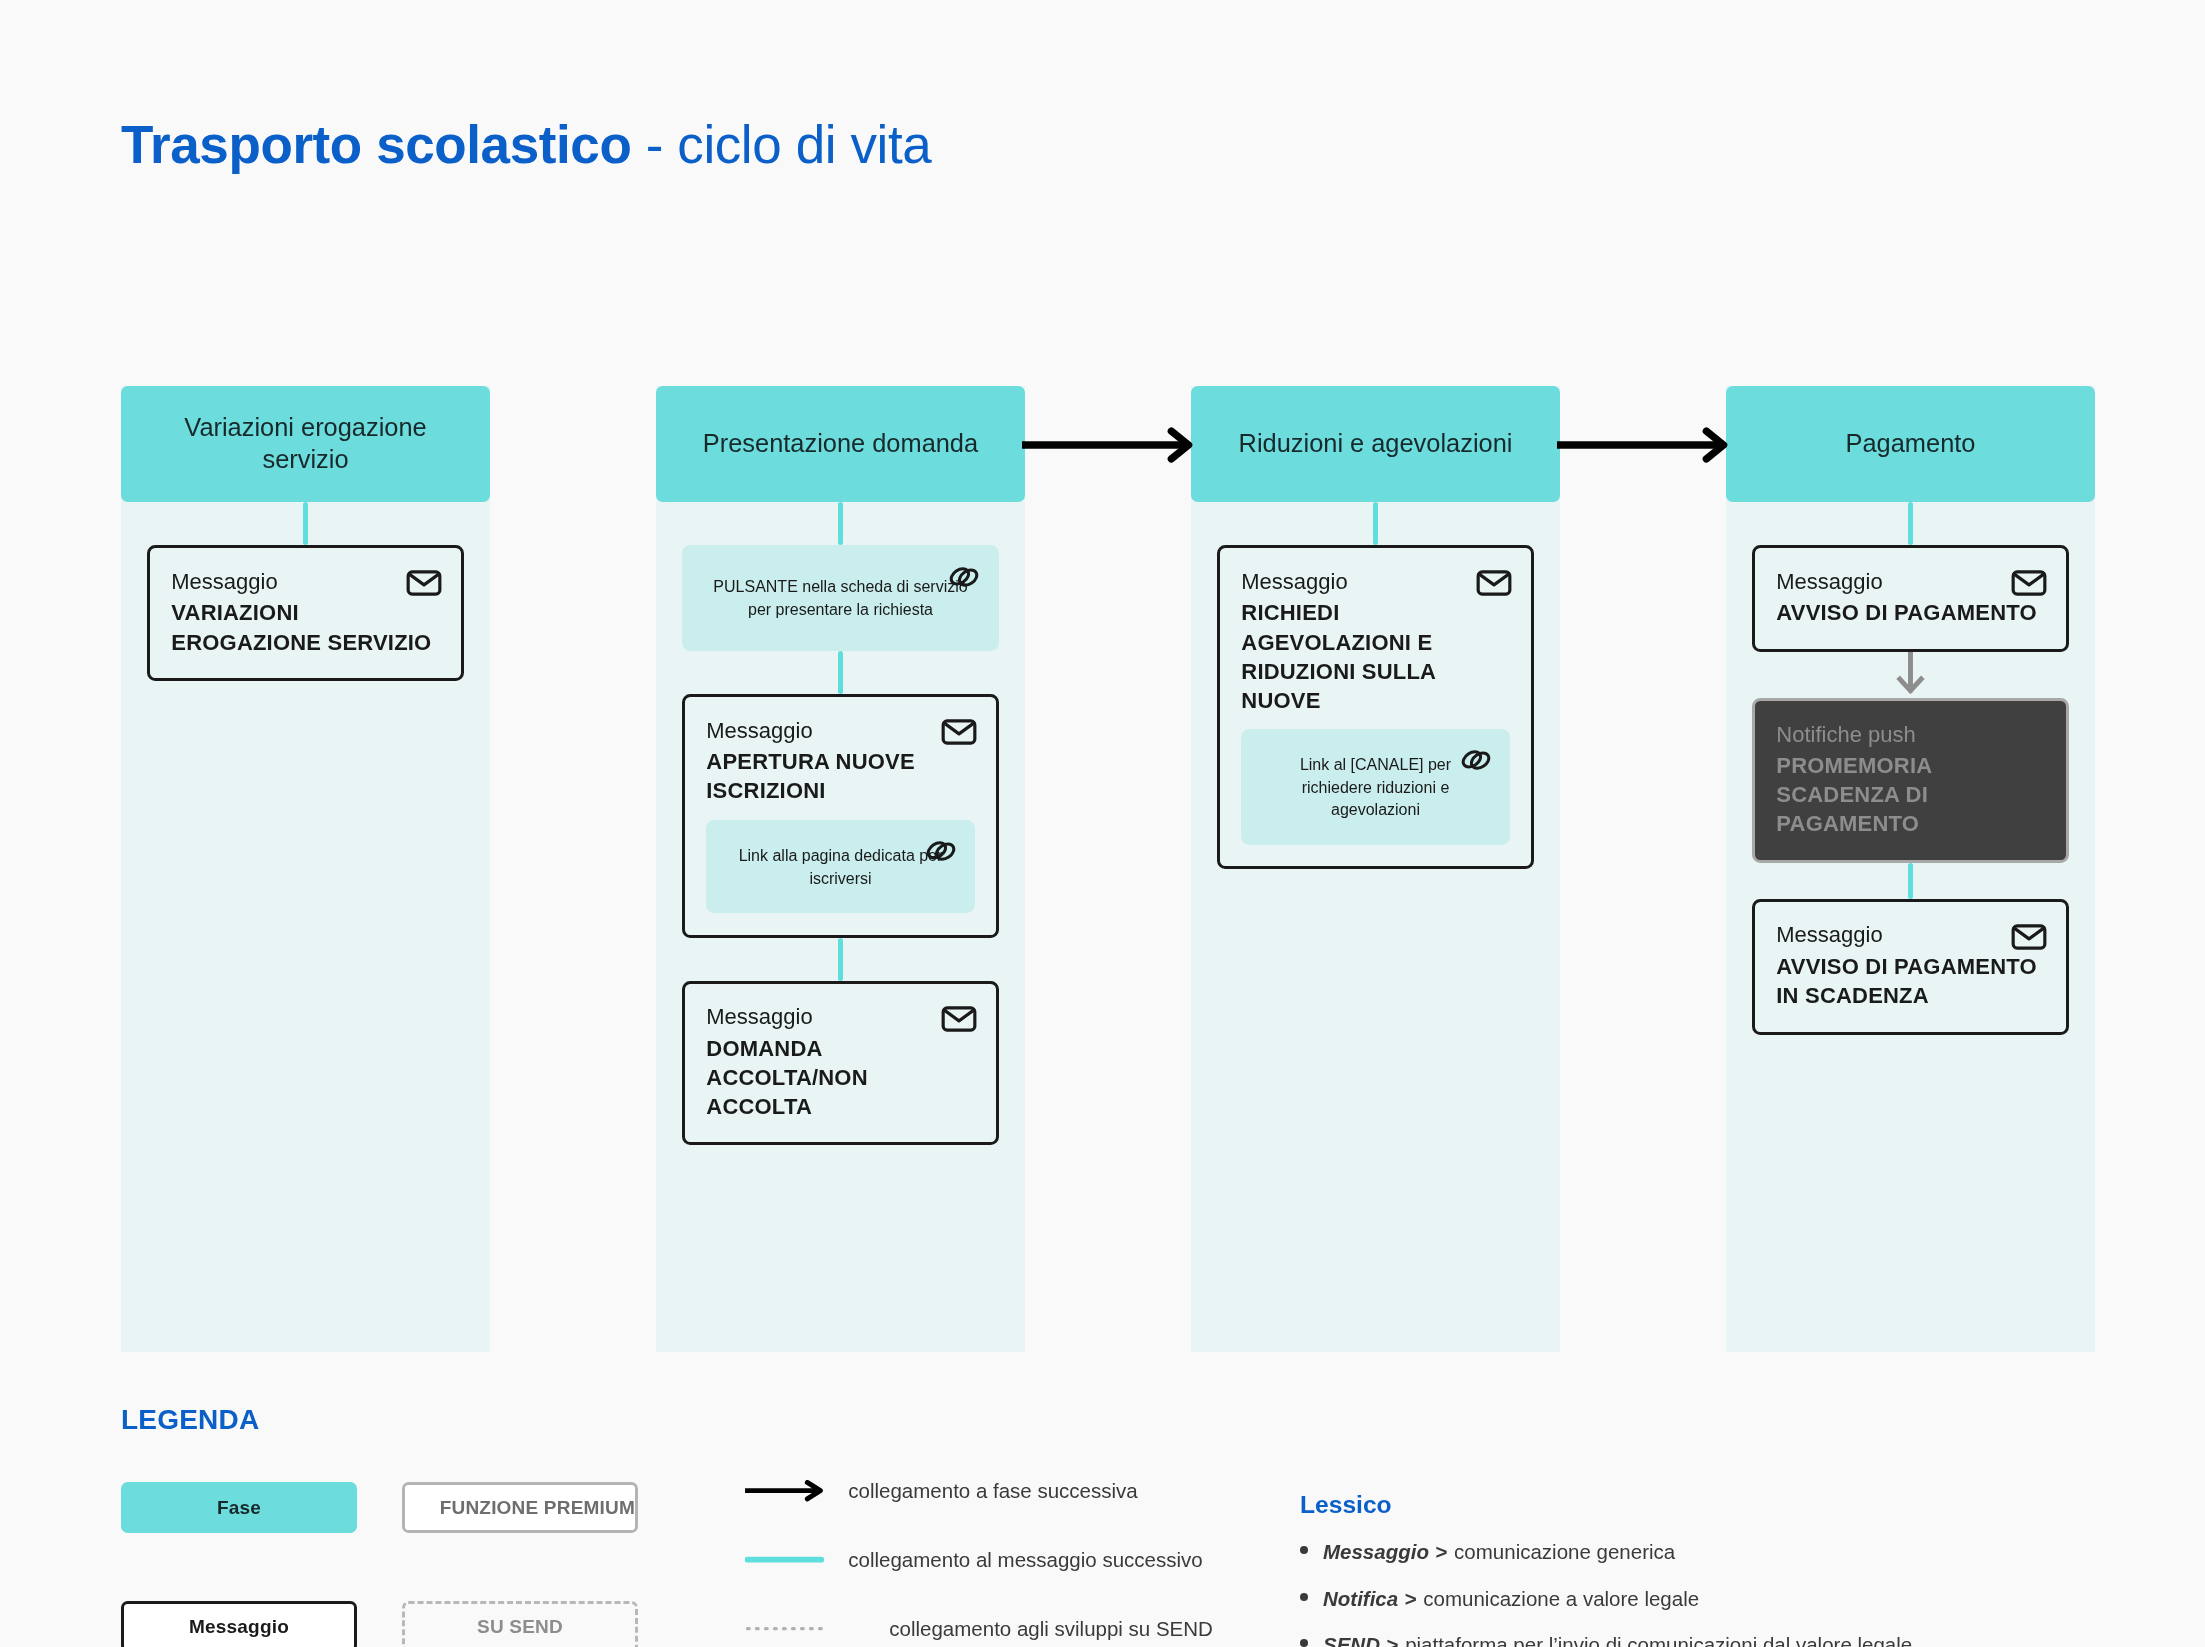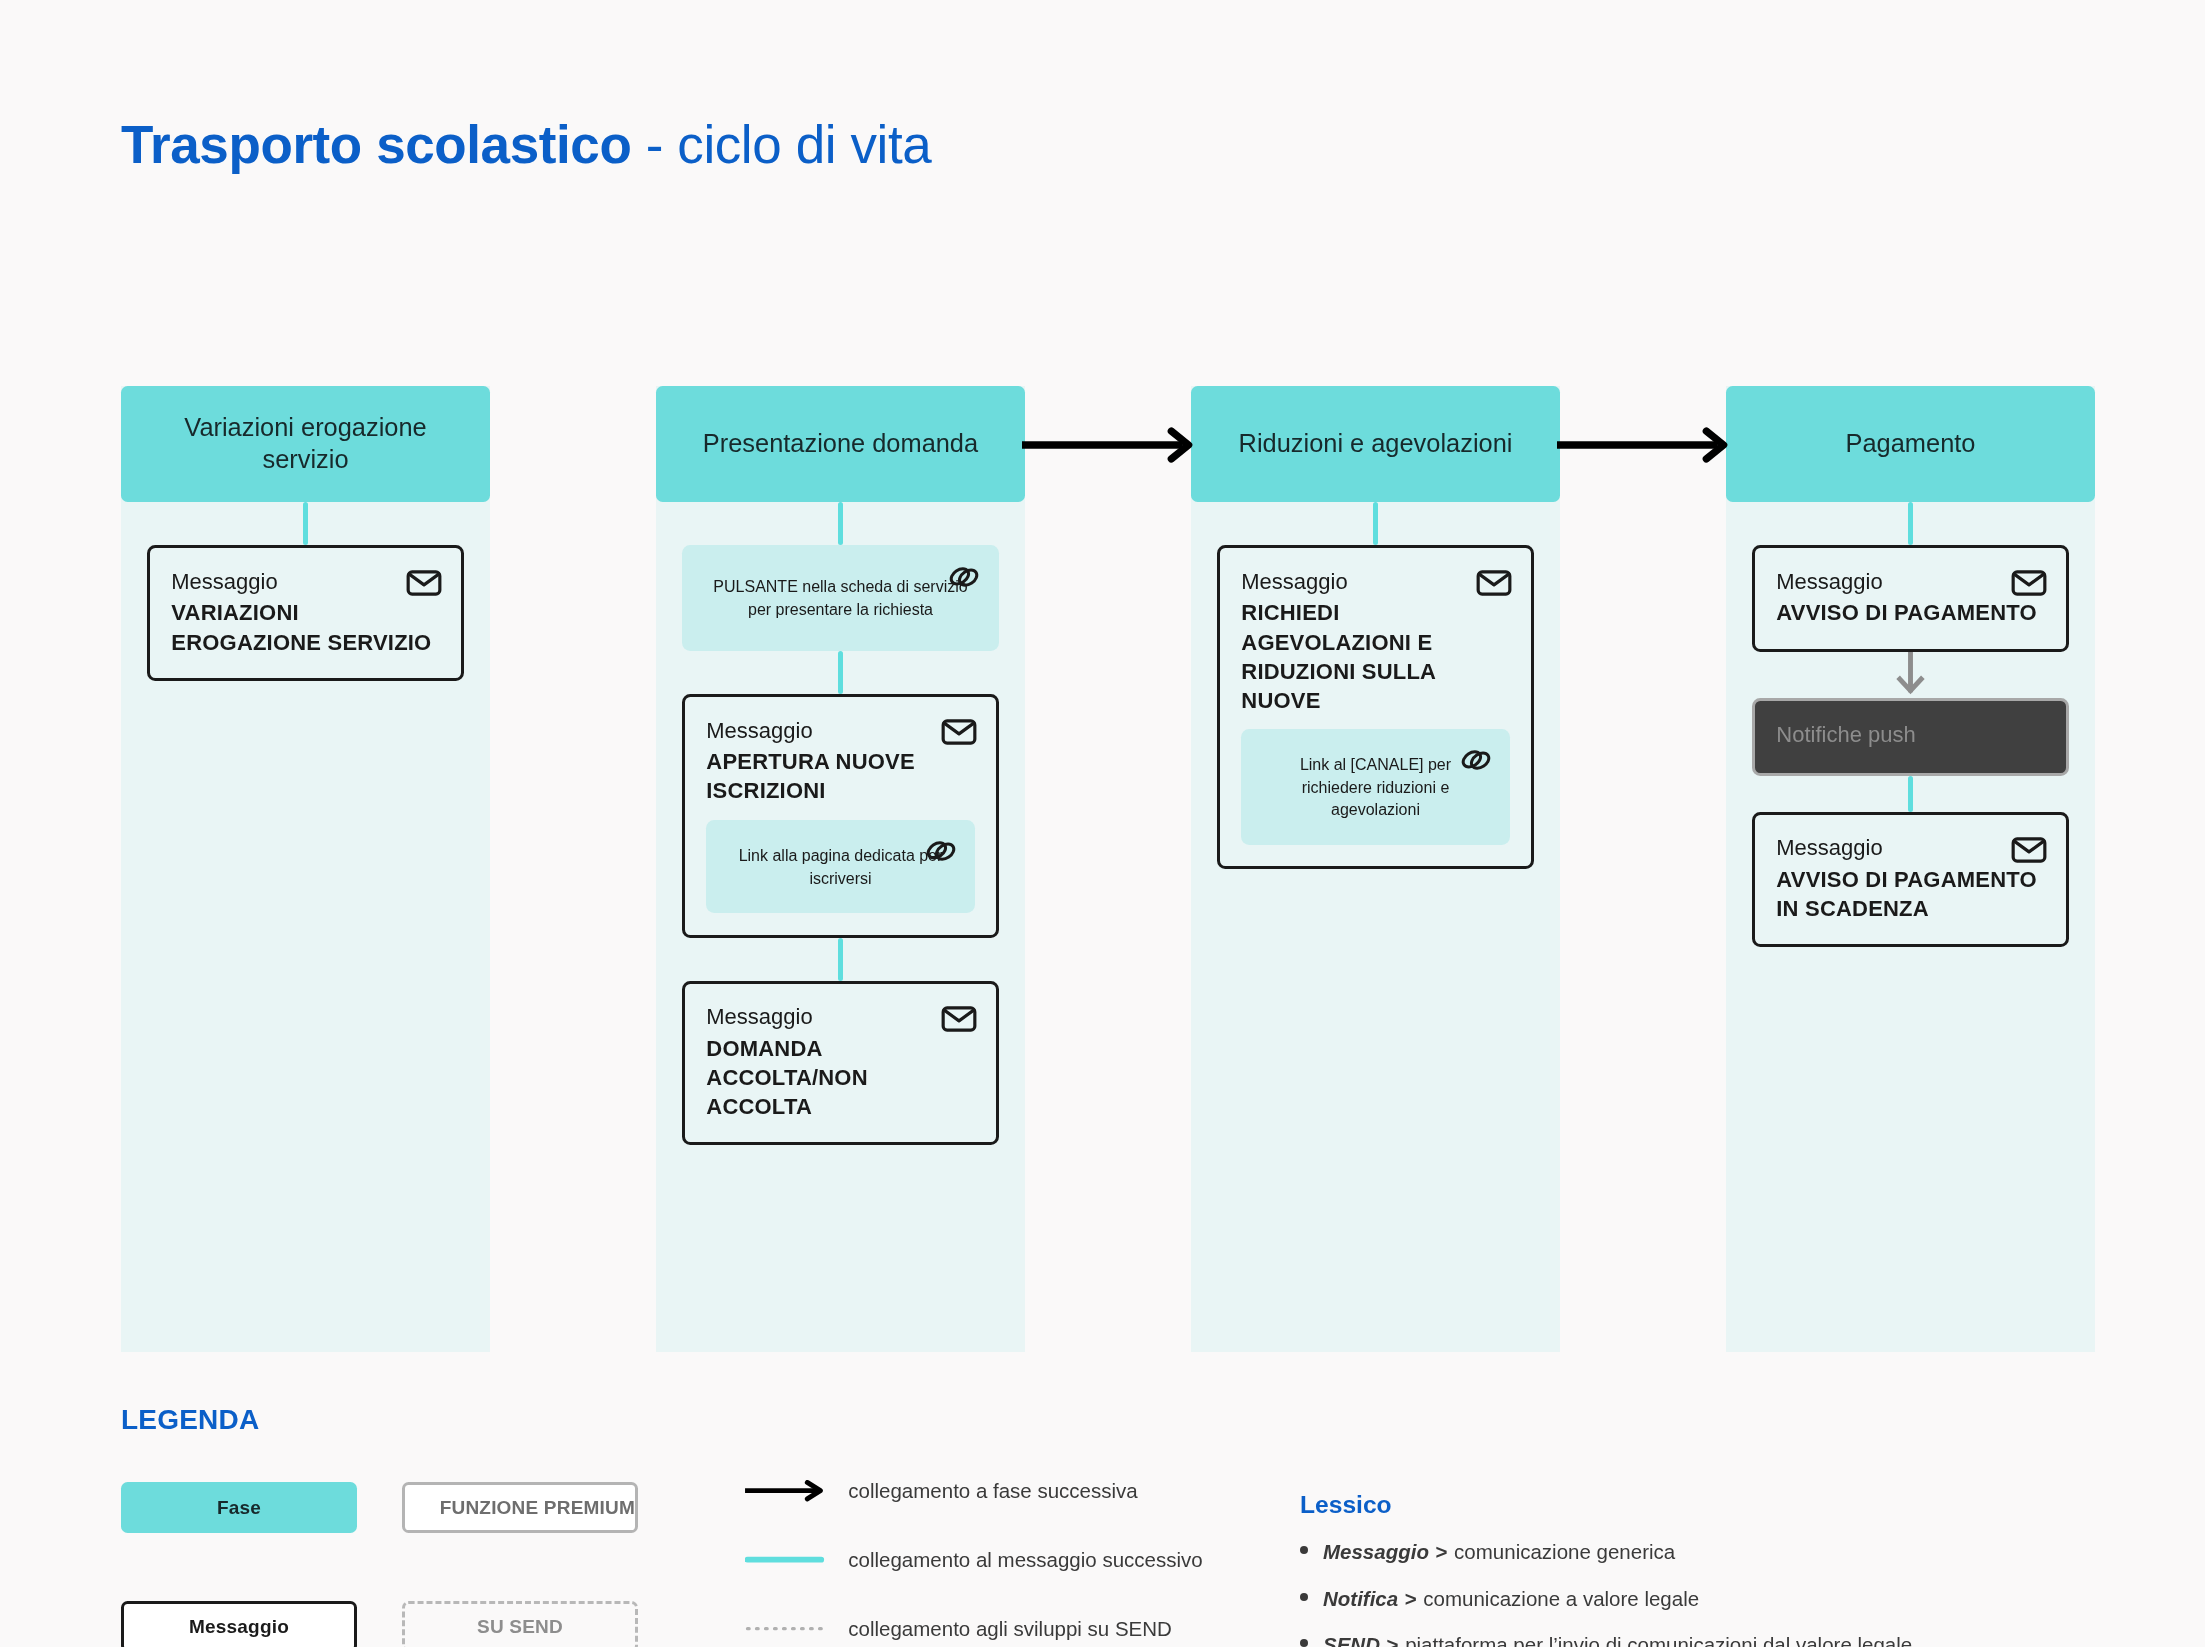--- a/index.html
+++ b/index.html
@@ -277,20 +277,21 @@
 
       <div class="conn-arrow">
         <svg width="33" height="46" viewBox="0 0 40 56" fill="none" stroke="#8d8d8d" stroke-width="6" stroke-linecap="square">
           <path d="M20 2 V46"></path>
             <path d="M7 33 L20 47 L33 33"></path>
         </svg>
       </div>
 
       <div class="node push">
         <div class="node-kicker">Notifiche push</div>
+        <div class="node-title">PROMEMORIA SCADENZA DI PAGAMENTO</div>
       </div>
 
       <div class="conn short"></div>
 
       <div class="node message">
         <div class="node-icon">
           <svg viewBox="0 0 24 24" fill="none" stroke="#1a1a1a" stroke-width="2" stroke-linecap="round" stroke-linejoin="round">
             <rect x="2" y="5" width="20" height="14" rx="2.5"></rect>
               <path d="M2.7 6.4 12 13.2 21.3 6.4"></path>
           </svg>
@@ -341,21 +342,21 @@
 
   <div class="legend-line-row" style="left:745px; top:1516px;">
     <span class="ll-sample">
       <svg width="82" height="21.3" viewBox="0 0 100 26" fill="none" stroke="#5fdede" stroke-width="7" stroke-linecap="round">
         <path d="M3 13 H93"></path>
       </svg>
     </span>
     <span class="legend-line-label">collegamento al messaggio successivo</span>
   </div>
 
-  <div class="legend-line-row" style="left:745px; top:1585px;">
+  <div class="legend-line-row" style="left:745px; top:1585px;gap:41px;">
     <span class="ll-sample">
       <svg width="82" height="21.3" viewBox="0 0 100 26" fill="none" stroke="#b0b0b0" stroke-width="4" stroke-linecap="round" stroke-dasharray="2 9">
         <path d="M3 13 H93"></path>
       </svg>
     </span>
     <span class="legend-line-label">collegamento agli sviluppi su SEND</span>
   </div>
 
   <div class="lessico-title">Lessico</div>
   <div class="lessico-list">

